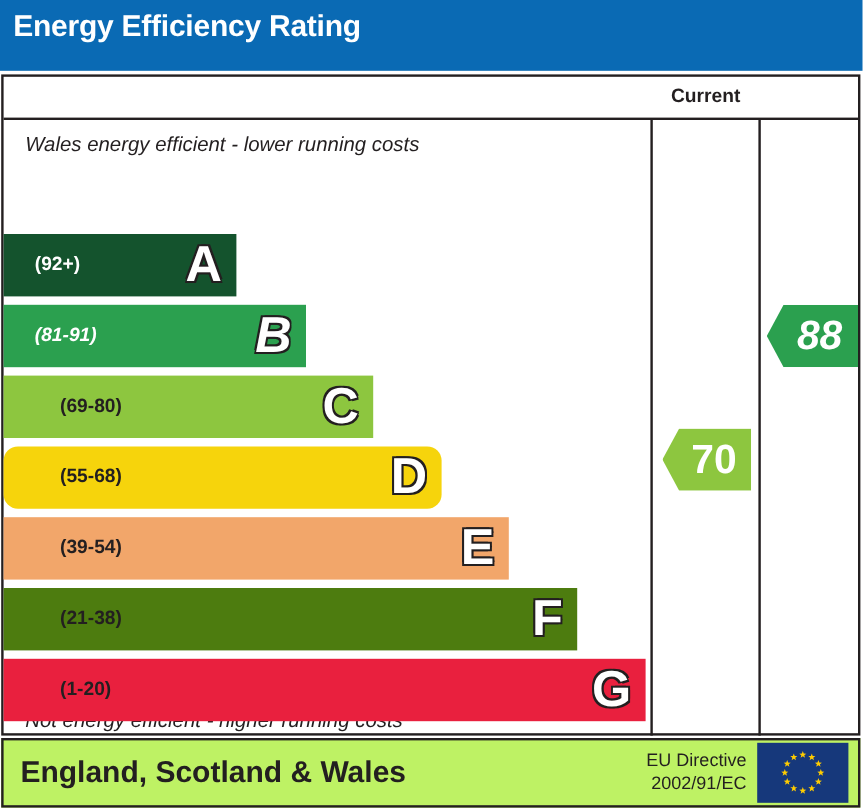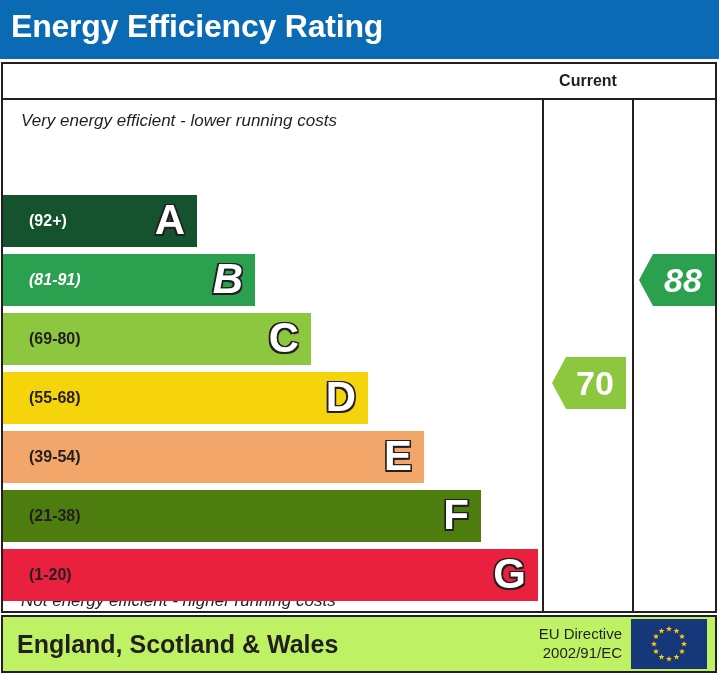--- a/index.html
+++ b/index.html
@@ -21,21 +21,21 @@
   
   .titlebar {
     position: absolute;
     left: 0; top: 0;
     width: 719px; height: 59px;
     background: #0a6ab4;
   }
   .titlebar .title {
     position: absolute;
     left: 11px; top: 8px;
-    font-size: 32px;
+    font-size: 25px;
     font-weight: bold;
     color: #ffffff;
     letter-spacing: -0.2px;
     white-space: nowrap;
   }
 
   
   .table {
     position: absolute;
     left: 1px; top: 62px;
@@ -113,21 +113,21 @@
     font-weight: bold;
     color: #ffffff;
     line-height: 1;
     -webkit-text-stroke: 2px #231f20;
     paint-order: stroke fill;
     text-shadow:
       -1.6px -1.6px 0 #231f20,  1.6px -1.6px 0 #231f20,
       -1.6px  1.6px 0 #231f20,  1.6px  1.6px 0 #231f20;
   }
   .range-light { color: #ffffff; }
-  .range-dark  { color: #231f20; }
+  .range-dark  { color: #231f20; margin-left: 21px; }
 
   
   .arrow {
     position: absolute;
     height: 52px;
     display: flex;
     align-items: center;
     justify-content: center;
     clip-path: polygon(14px 0, 100% 0, 100% 100%, 14px 100%, 0 50%);
     color: #ffffff;
@@ -186,37 +186,37 @@
 
   <div class="table">
 
     <div class="hdrrow">
       <div class="hdrcell hdr-current">Current</div>
     </div>
 
     <div class="vdiv vdiv-1"></div>
     <div class="vdiv vdiv-2"></div>
 
-    <div class="caption caption-top">Very energy efficient - lower running costs</div>
+    <div class="caption caption-top">Wales energy efficient - lower running costs</div>
     <div class="caption caption-bottom">Not energy efficient - higher running costs</div>
 
     <div id="bands-layer">
         <div class="band" style="width: 194px; top: 131px; background: #14532d;">
           <span class="range range-light">(92+)</span>
           <span class="letter">A</span>
         </div>
         <div class="band" style="width: 252px; top: 190px; background: rgb(43, 160, 79); font-style: italic;">
           <span class="range range-light">(81-91)</span>
           <span class="letter">B</span>
         </div>
         <div class="band" style="width: 308px; top: 249px; background: rgb(141, 198, 63);">
           <span class="range range-dark">(69-80)</span>
           <span class="letter">C</span>
         </div>
-        <div class="band" style="width: 365px; top: 308px; background: rgb(246, 212, 12);">
+        <div class="band" style="width: 365px; top: 308px; background: rgb(246, 212, 12); border-radius: 12px;">
           <span class="range range-dark">(55-68)</span>
           <span class="letter">D</span>
         </div>
         <div class="band" style="width: 421px; top: 367px; background: rgb(242, 166, 106);">
           <span class="range range-dark">(39-54)</span>
           <span class="letter">E</span>
         </div>
         <div class="band" style="width: 478px; top: 426px; background: #4d7c0f;">
           <span class="range range-dark">(21-38)</span>
           <span class="letter">F</span>

